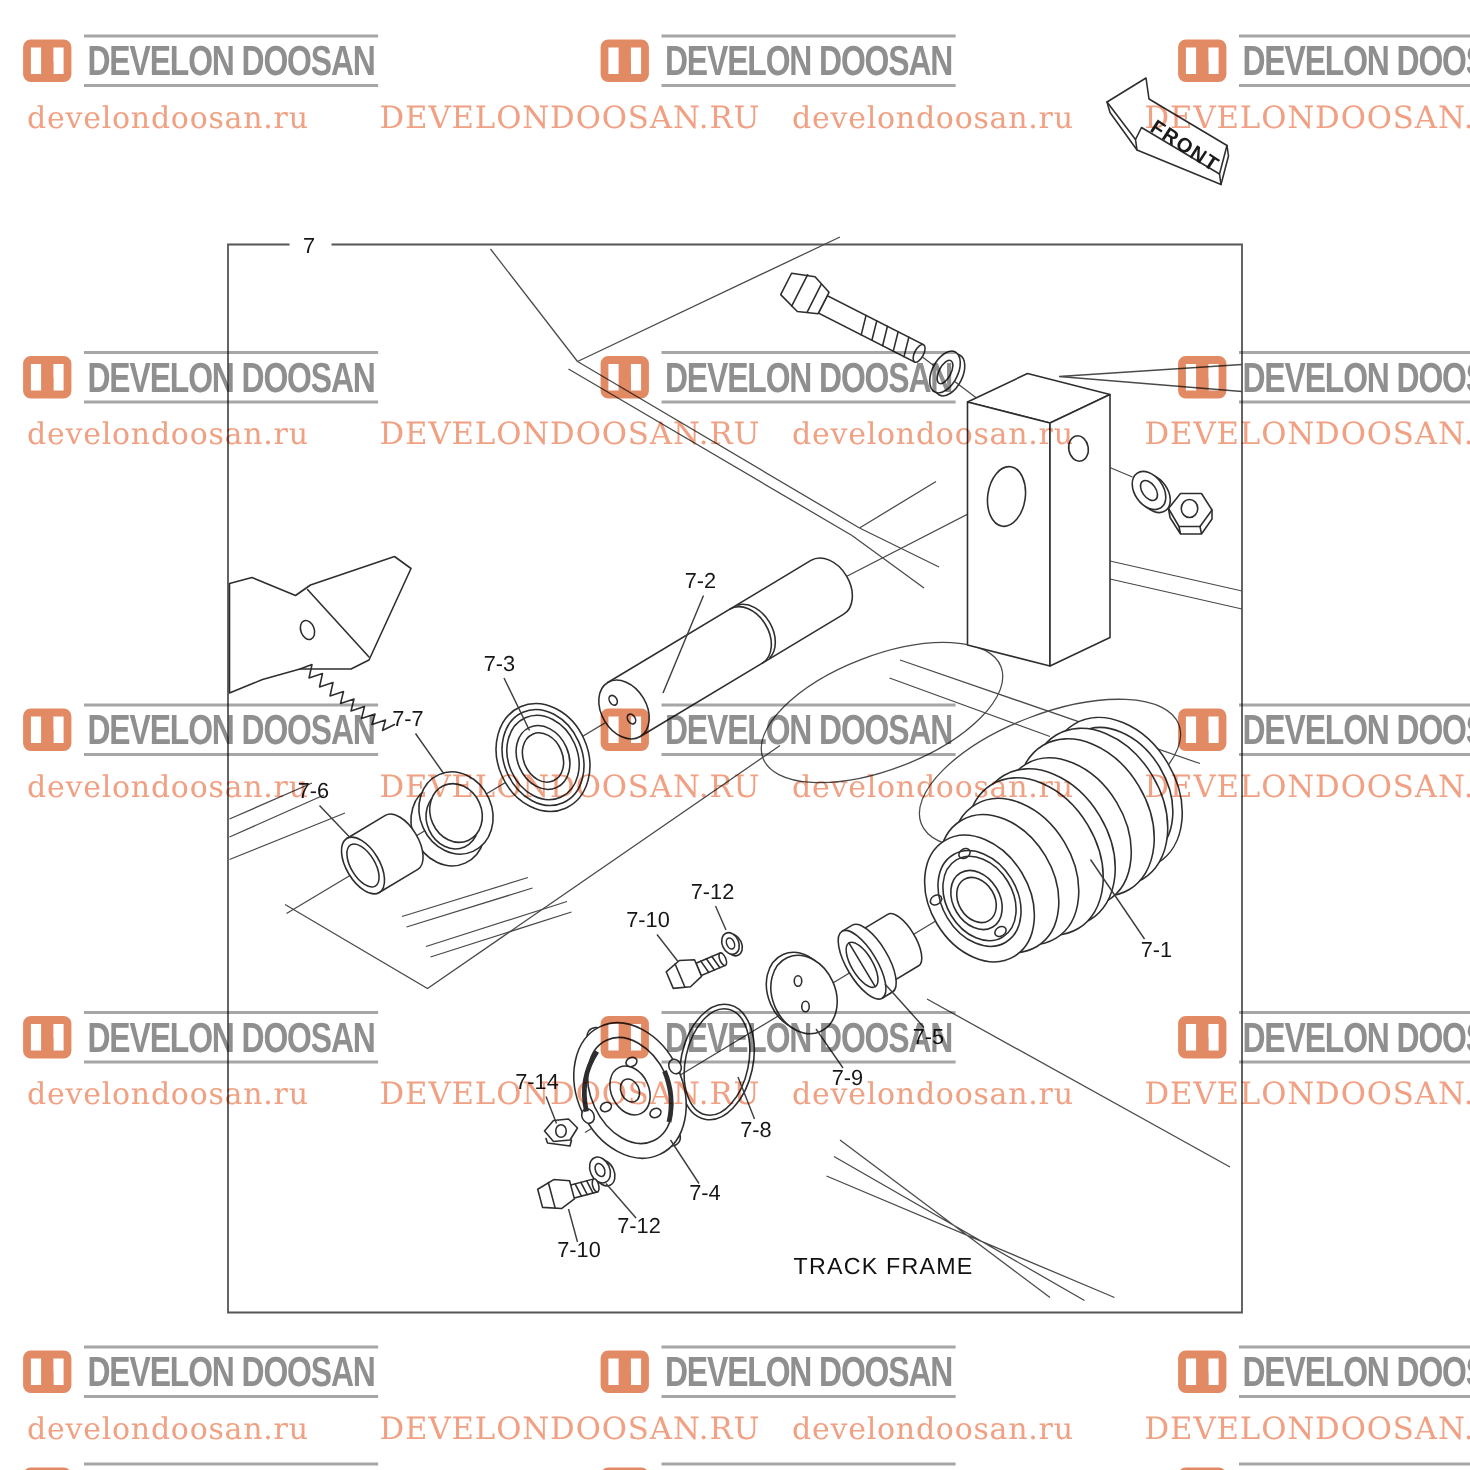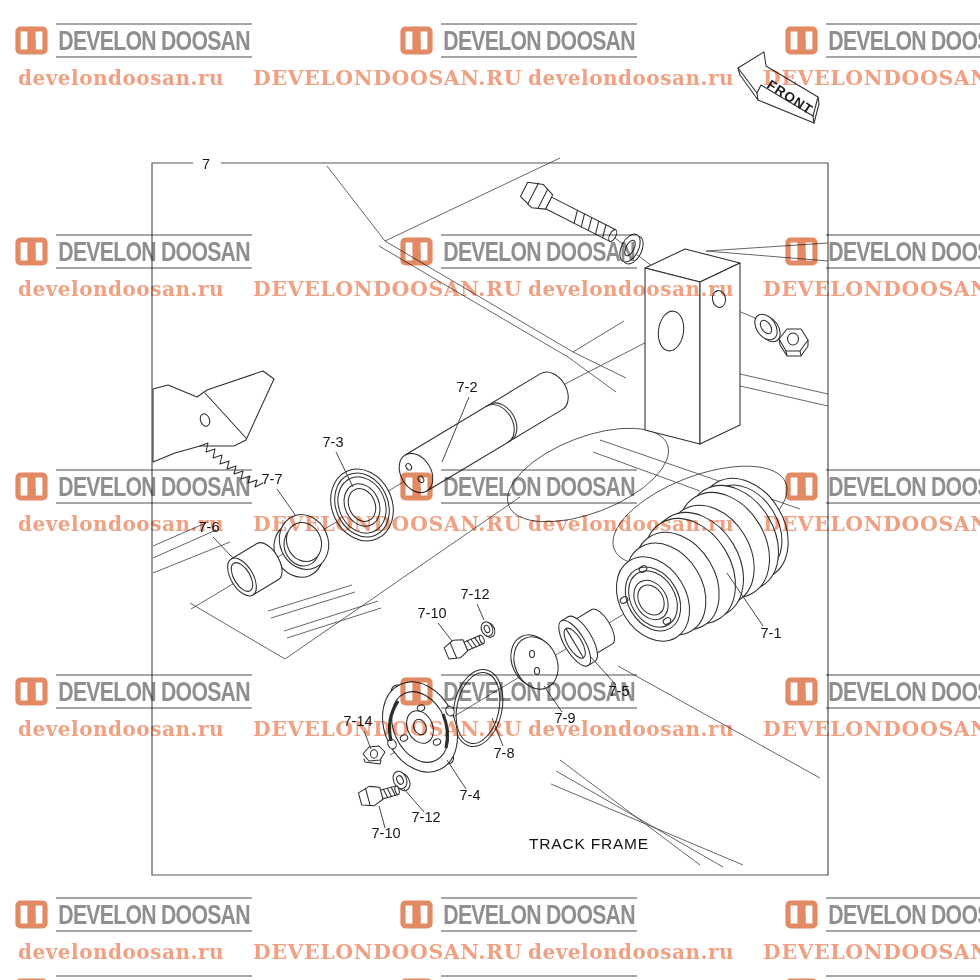--- a/index.html
+++ b/index.html
@@ -9,21 +9,21 @@
   
   #wm{position:absolute;left:0;top:0;width:980px;height:828px;
       mix-blend-mode:multiply;pointer-events:none;text-align:center;}
   .wm-logo{position:absolute;display:flex;align-items:center;gap:8px;height:36px;}
   .wm-chain{display:inline-block;width:33px;height:33px;line-height:0;color:var(--icon,#e18a64);}
   .wm-brand{display:inline-block;font-weight:bold;font-size:28px;line-height:1;
             letter-spacing:-1px;color:var(--gray,#8f8f8f);
             border-top:2.5px solid #a6a6a6;border-bottom:2.5px solid #a6a6a6;
             padding:2px 3px 1px;transform:scaleX(.76);transform-origin:left center;
             white-space:nowrap;}
-  .wm-url{position:absolute;font-family:"DejaVu Serif",serif;font-weight:bold;
+  .wm-url{position:absolute;font-family:"DejaVu Serif",serif;font-weight:normal;
           color:var(--salmon,#f1a183);white-space:nowrap;line-height:1;}
   .wm-url.lower{font-size:20px;letter-spacing:.5px;}
   .wm-url.upper{font-size:20.5px;letter-spacing:.6px;}
   
   .ln{fill:none;stroke:#2e2e2e;stroke-width:1.05;stroke-linejoin:round;stroke-linecap:round;}
   .lnw{fill:#ffffff;stroke:#2e2e2e;stroke-width:1.05;stroke-linejoin:round;}
   .thin{fill:none;stroke:#4a4a4a;stroke-width:.85;}
   .leader{fill:none;stroke:#3d3d3d;stroke-width:.95;}
   .lbl{font-family:"Liberation Sans",sans-serif;font-size:14.5px;fill:#161616;text-anchor:middle;}
   .cap{font-family:"Liberation Sans",sans-serif;font-size:15.5px;letter-spacing:.8px;fill:#111;text-anchor:middle;}

